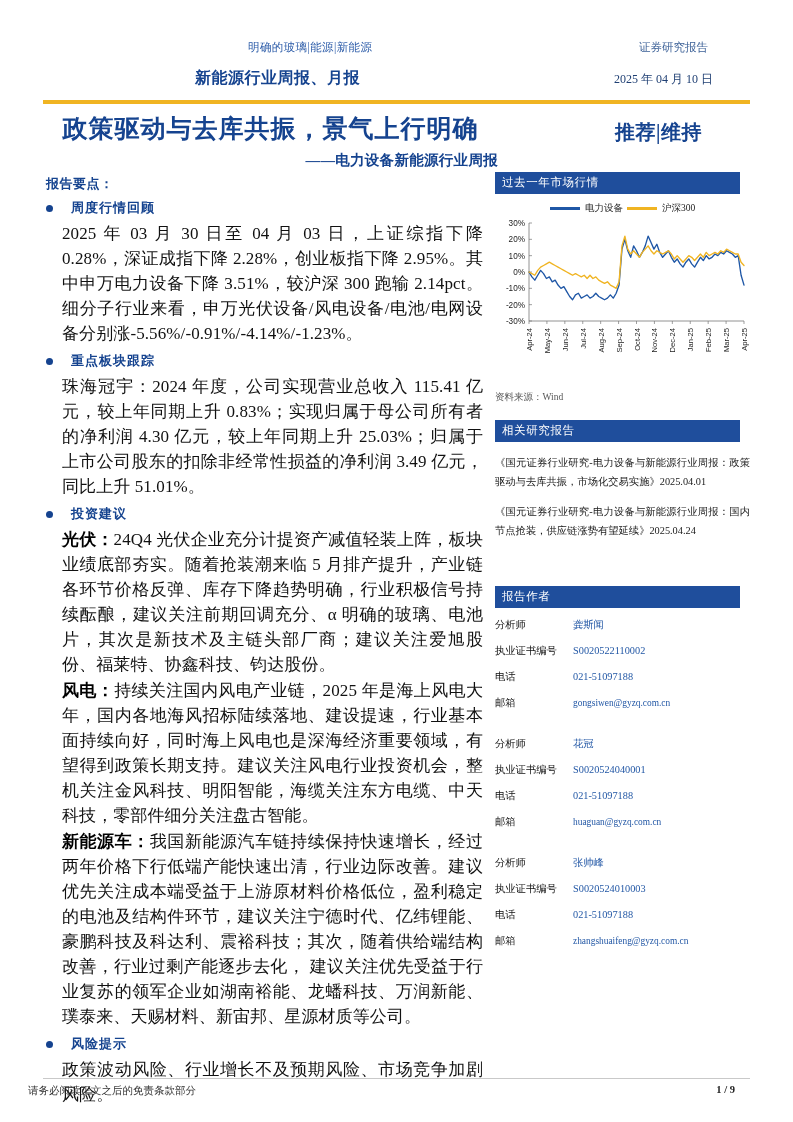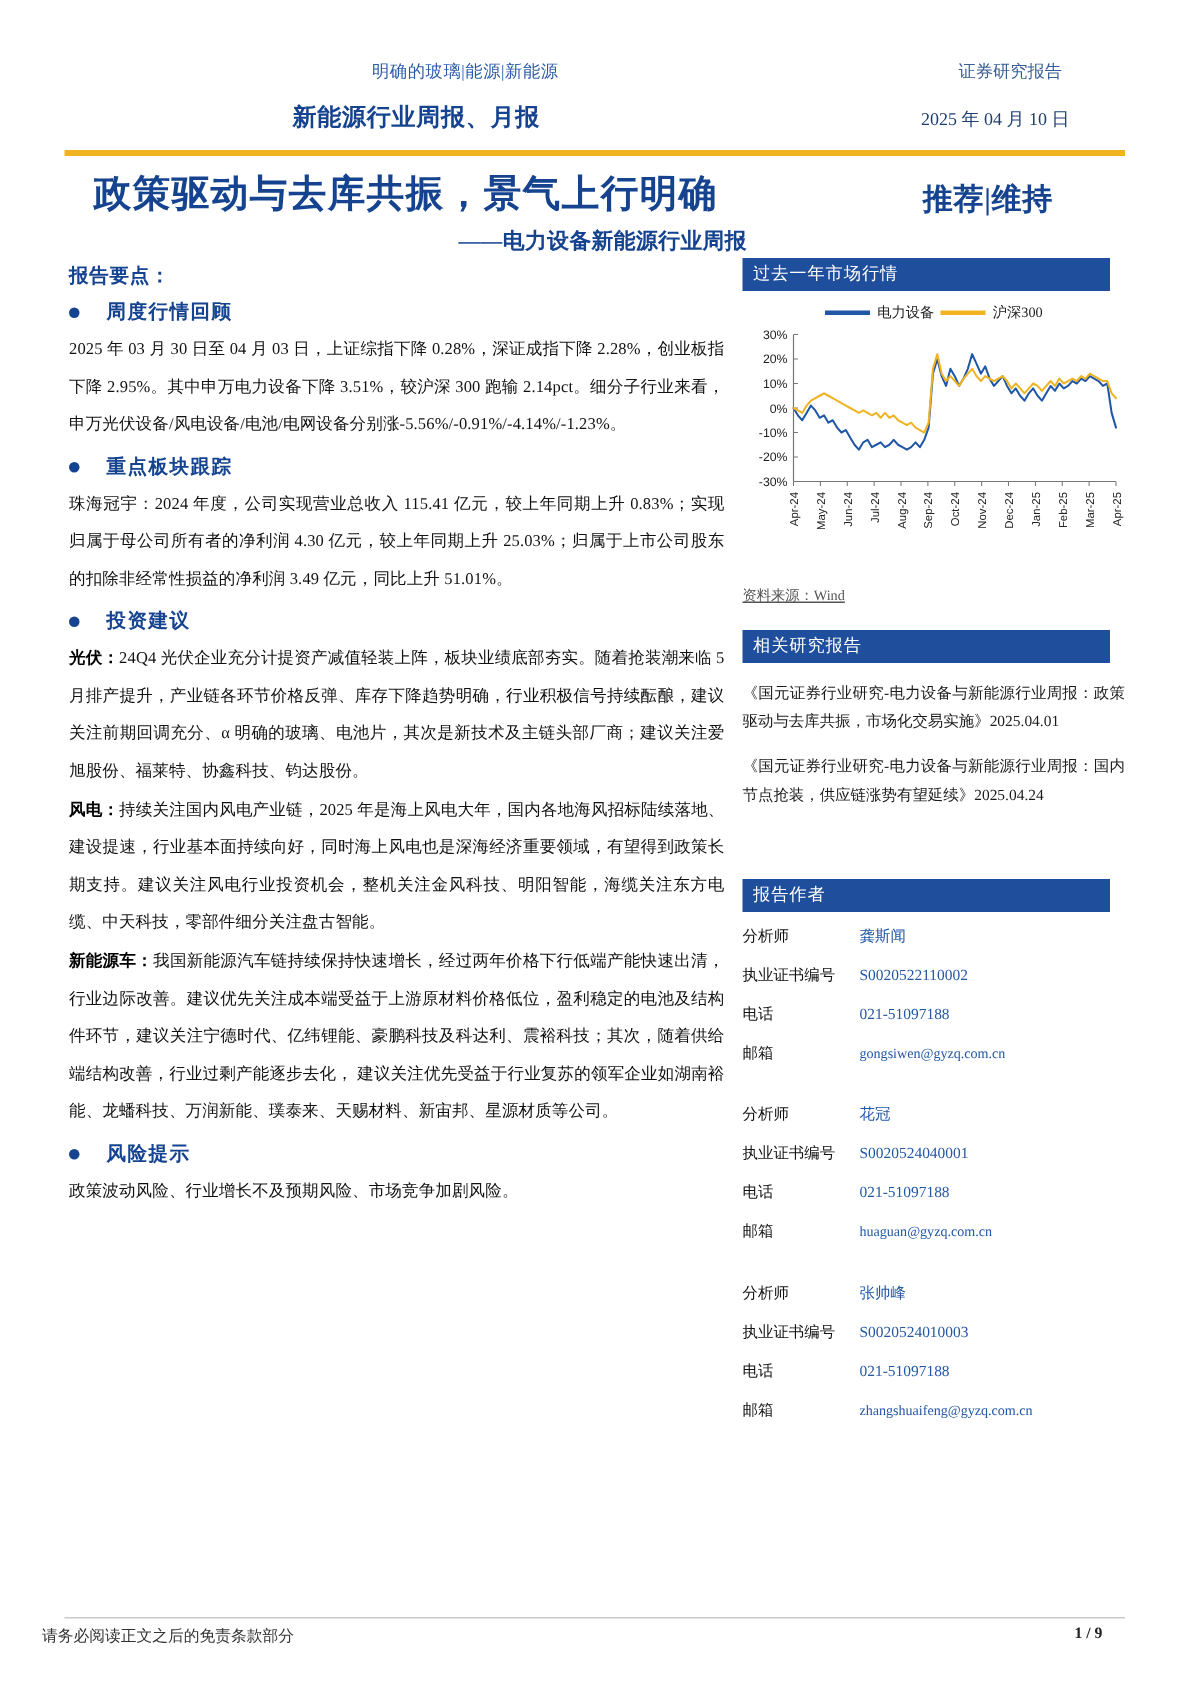--- a/index.html
+++ b/index.html
@@ -38,38 +38,38 @@
     margin-top:6px;letter-spacing:.3px;
   }
 
   
   .left{position:absolute;left:46px;top:175px;width:437px;}
   .pts-head{font-size:13px;font-weight:bold;color:#15438f;margin-bottom:5px;letter-spacing:.5px;}
   .bullet-line{display:flex;align-items:center;margin:6px 0 4px 0;}
   .bullet-dot{width:7px;height:7px;border-radius:50%;background:#15438f;display:inline-block;margin-right:18px;flex:0 0 auto;}
   .bullet-txt{font-size:13px;font-weight:bold;color:#15438f;letter-spacing:1px;}
   .para{
-    font-size:11px;line-height:25px;text-align:justify;
-    color:#111;margin:0 0 1px 0;letter-spacing:.1px;
+    font-size:17px;line-height:25px;text-align:justify;
+    color:#111;margin:0 0 1px 16px;letter-spacing:.1px;
   }
   .lead{font-weight:bold;color:#000;}
 
   
   .right{position:absolute;left:495px;top:172px;width:255px;}
   .panel-head{
     background:#1f4e9c;color:#fff;font-size:11.5px;font-weight:normal;
     padding:3px 7px 4px 7px;letter-spacing:.6px;width:245px;box-sizing:border-box;
   }
 
   
   .chart-box{width:255px;height:185px;position:relative;margin-top:8px;}
   .legend{display:flex;justify-content:center;gap:4px;align-items:center;margin-bottom:2px;}
   .lg-item{display:flex;align-items:center;gap:5px;font-size:9.5px;color:#222;}
   .lg-swatch{width:30px;height:3px;display:inline-block;}
-  .src{font-size:9.5px;color:#555;margin-top:4px;text-decoration:underline;}
+  .src{font-size:9.5px;color:#555;margin-top:4px;}
 
   
   .rel-wrap{margin-top:16px;}
   .rel-item{font-size:10.3px;line-height:19px;color:#1a1a1a;margin-top:11px;text-align:justify;}
 
   
   .auth-wrap{margin-top:46px;}
   .auth-block{margin-top:8px;}
   .auth-row{display:flex;font-size:10.3px;line-height:18px;margin-top:8px;}
   .auth-k{width:78px;color:#111;flex:0 0 auto;}

